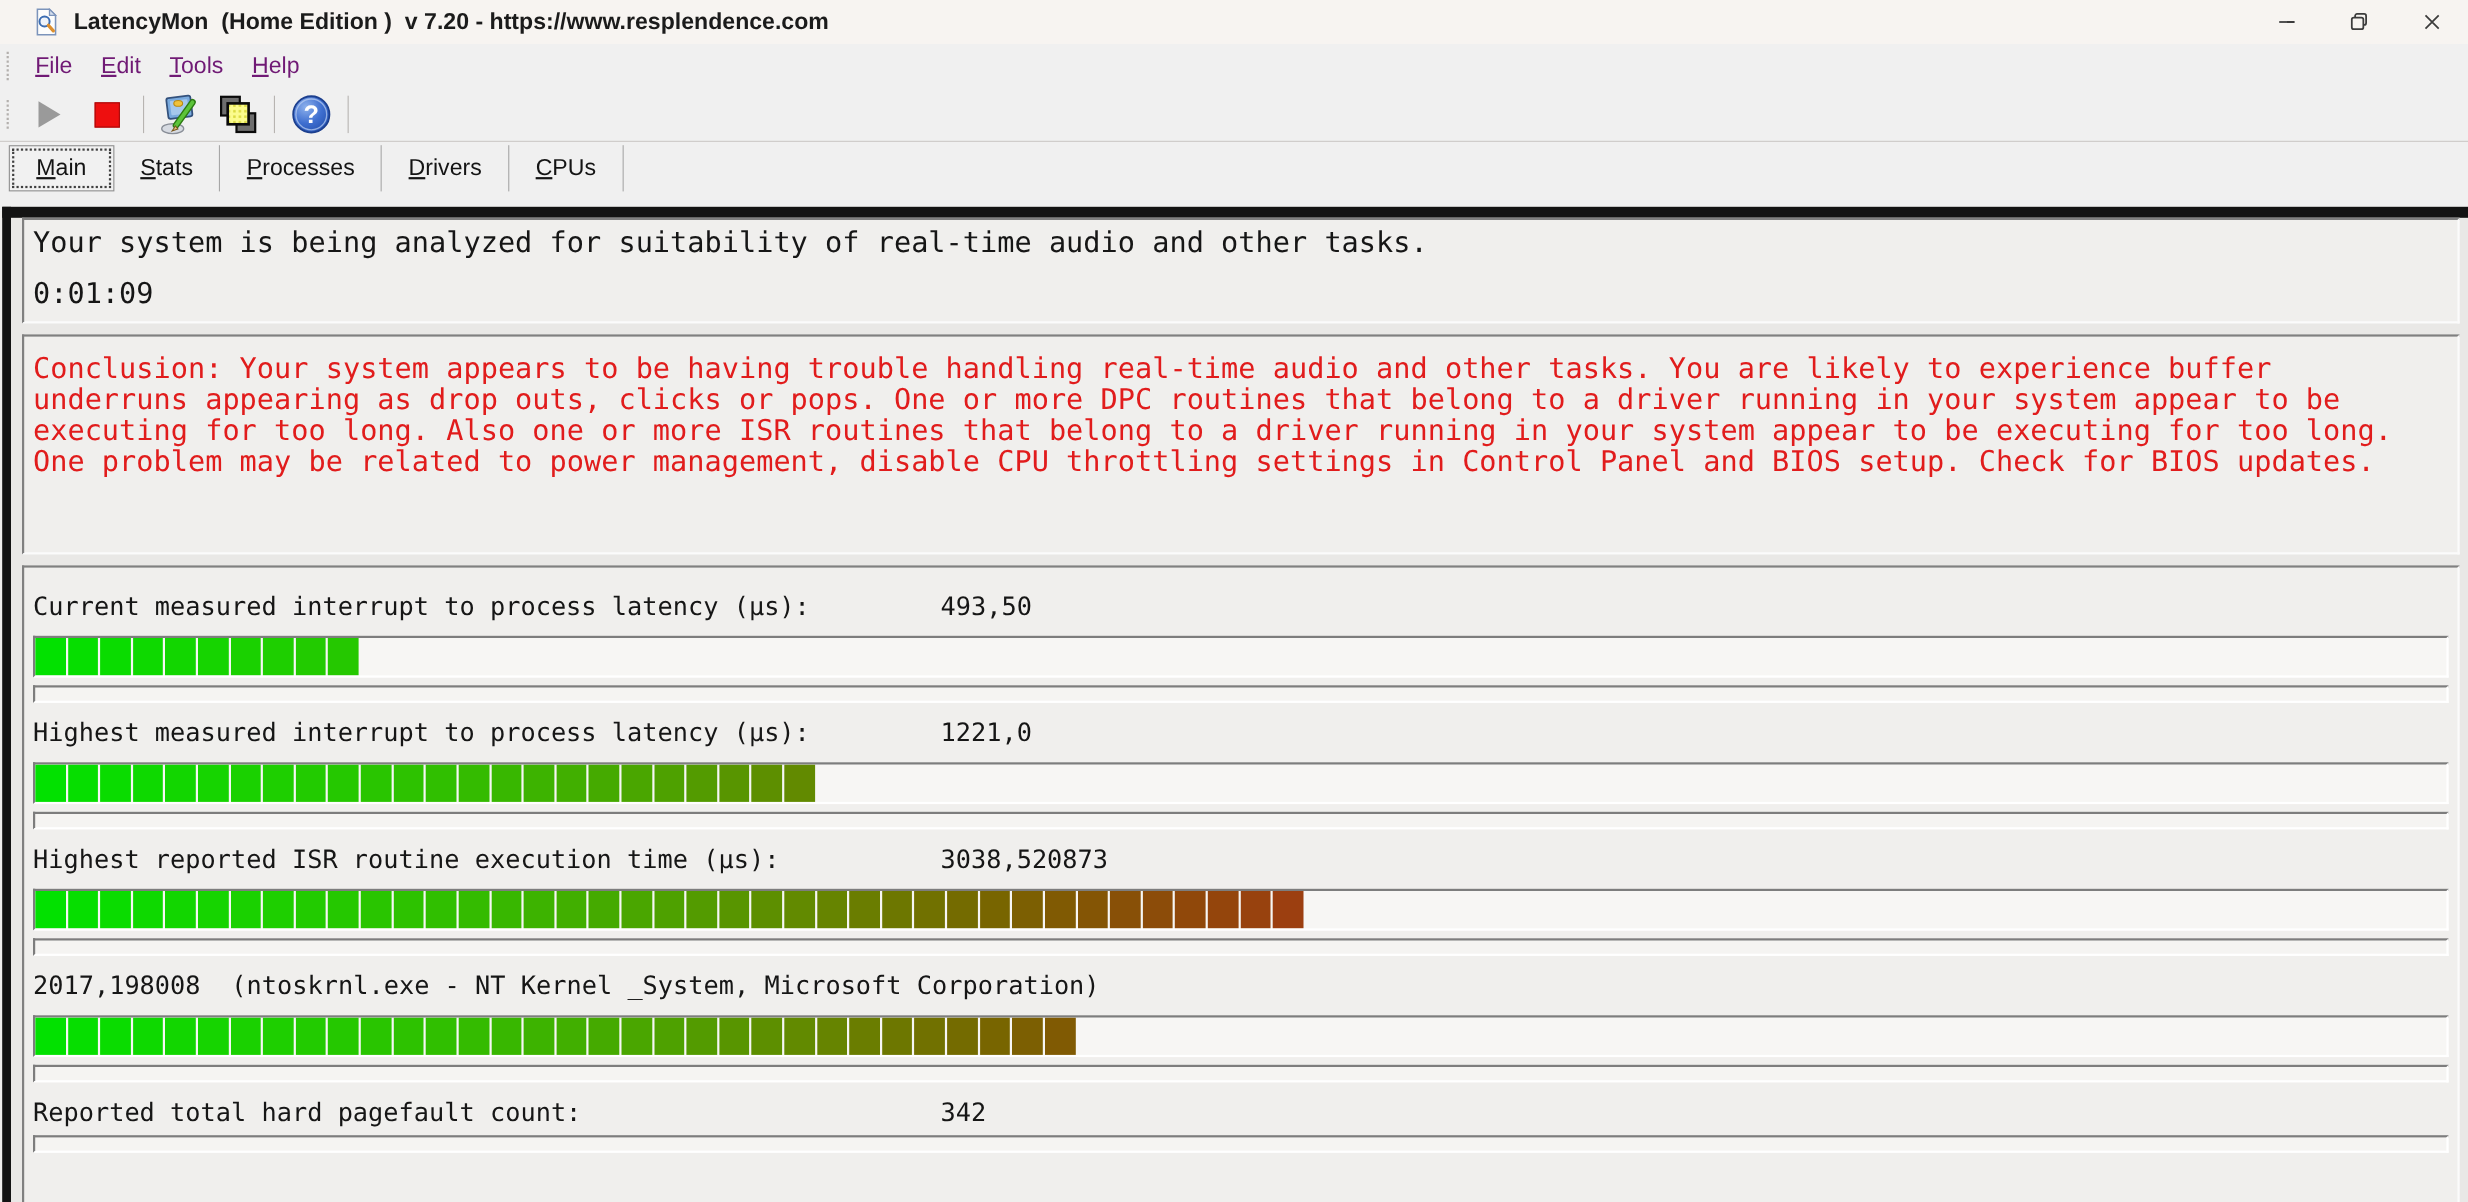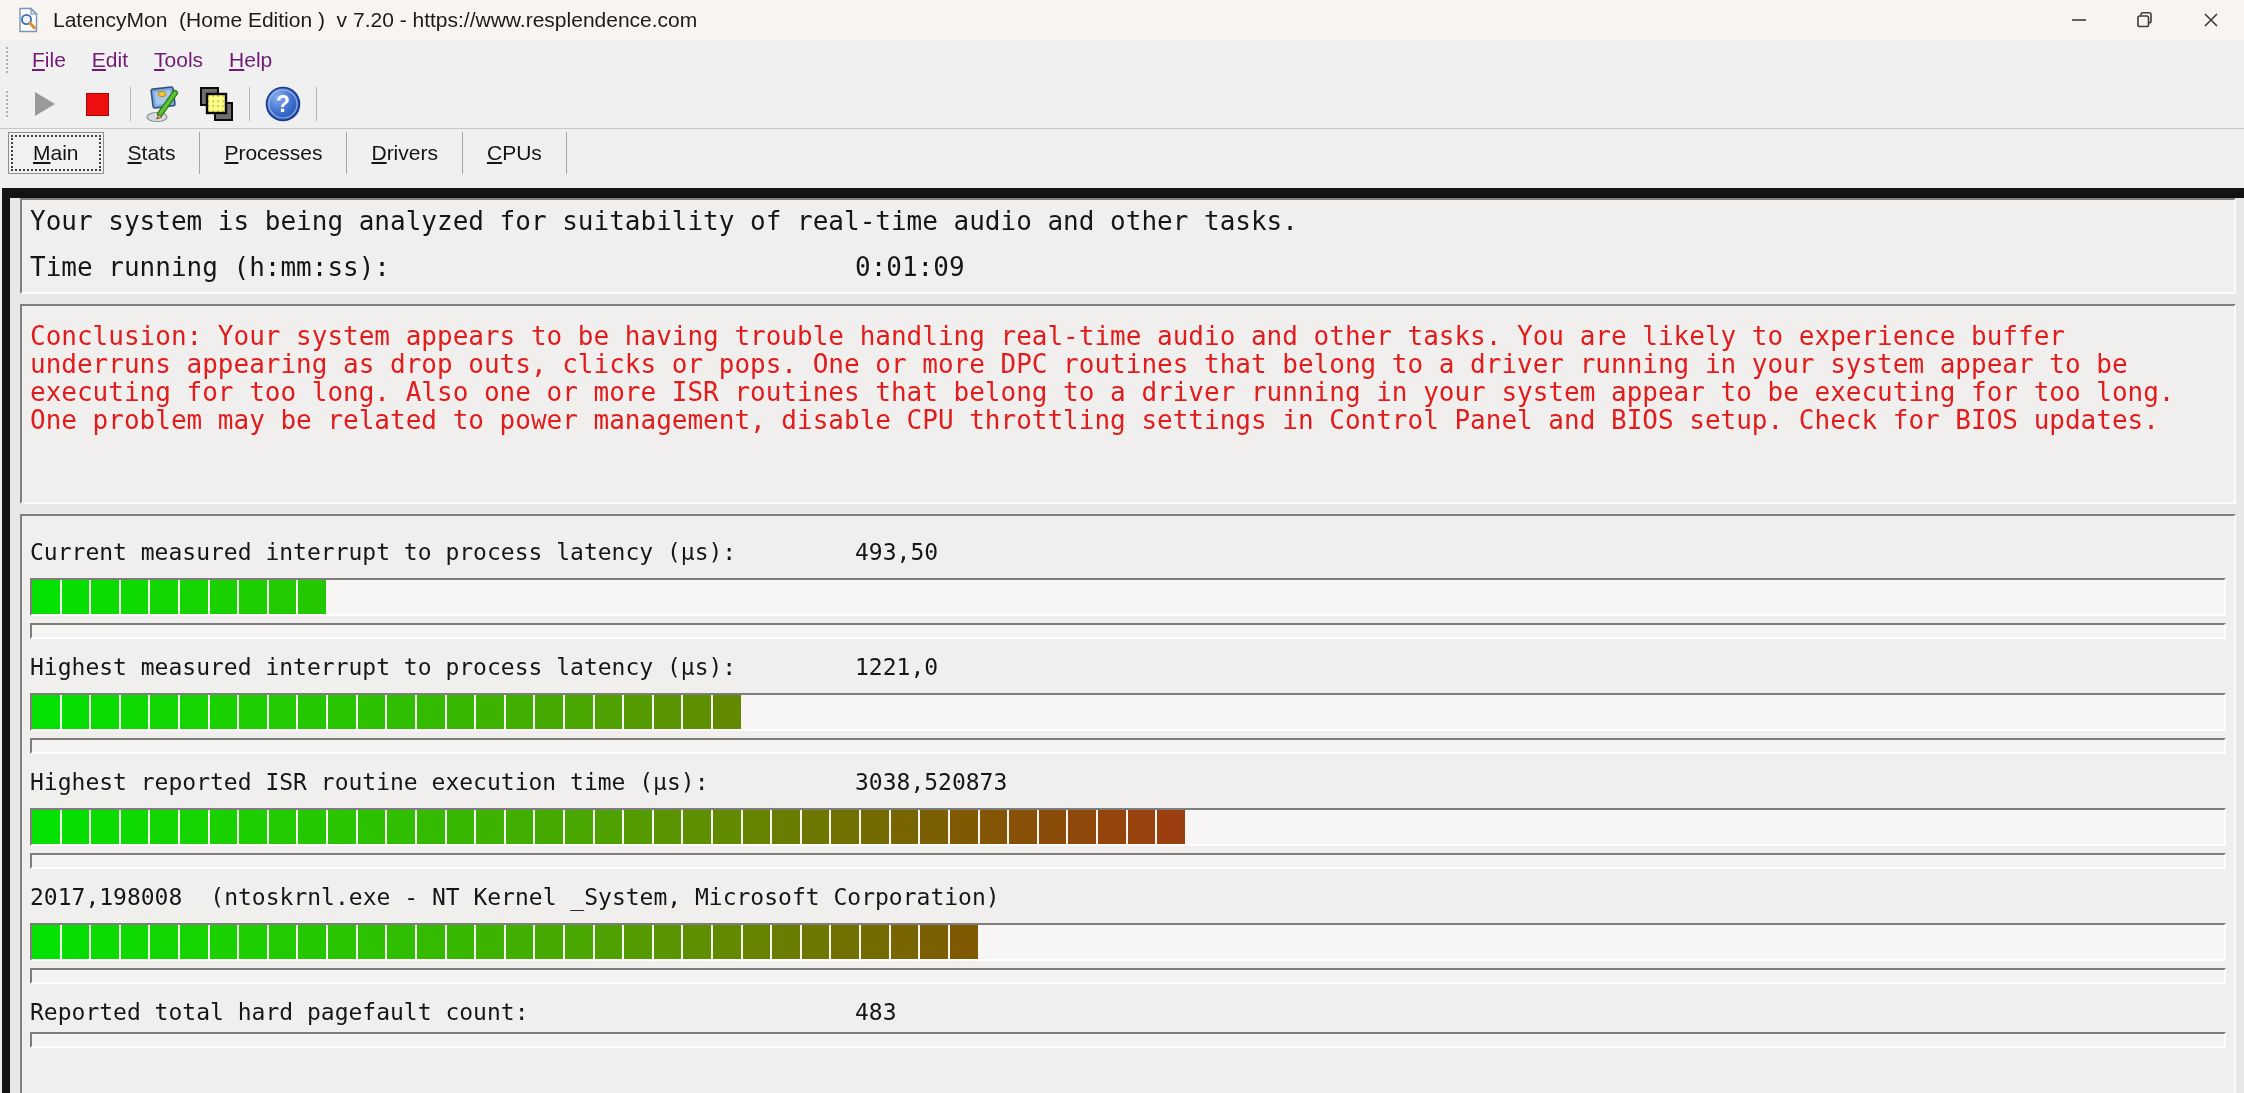--- a/index.html
+++ b/index.html
@@ -2,21 +2,21 @@
 <html><head>
 <meta charset="utf-8">
 <style>
   html,body{margin:0;padding:0;}
   body{
     width:2244px;height:1093px;overflow:hidden;position:relative;
     background:#efeeec;font-family:"Liberation Sans",sans-serif;
     -webkit-font-smoothing:antialiased;
   }
   
-  .titlebar{height:40px;background:#f7f4f1;display:flex;align-items:center;padding-left:15px;}
+  .titlebar{height:40px;background:#f7f4f1;display:flex;align-items:center;padding-left:29px;font-weight:bold;}
   .app-icon{width:26px;height:26px;flex:none;}
   .title-text{font-size:21px;color:#1b1b1b;margin-left:12px;white-space:pre;}
   .win-controls{margin-left:auto;display:flex;height:100%;}
   .win-btn{width:66px;height:100%;display:flex;align-items:center;justify-content:center;}
   
   .menubar{height:40px;background:#f0f0f0;display:flex;align-items:center;padding-left:4px;}
   .bar-grip{width:3px;height:26px;border-left:2px dotted #b3b0ad;margin:0 8px 0 2px;flex:none;}
   .menu-item{display:inline-block;font-size:21px;color:#701a75;padding:5px 13px;}
   .menu-item::first-letter{text-decoration:underline;}
   
@@ -163,21 +163,20 @@
     <div class="tab">
       <span class="tab-label">CPUs</span>
     </div>
   </div>
 
 <div class="frame">
 
   <div class="panel panel-a">
     <div class="mono26 status-line">Your system is being analyzed for suitability of real-time audio and other tasks.</div>
     <div class="mono26 time-row">
-      <span class="t-label">Time running (h:mm:ss):</span>
       <span>0:01:09</span>
     </div>
   </div>
 
   <div class="panel panel-b" id="conclusion-panel">
       <div class="conc-line" style="color: rgb(225, 28, 28);">Conclusion: Your system appears to be having trouble handling real-time audio and other tasks. You are likely to experience buffer</div>
       <div class="conc-line" style="color: rgb(225, 28, 28);">underruns appearing as drop outs, clicks or pops. One or more DPC routines that belong to a driver running in your system appear to be</div>
       <div class="conc-line" style="color: rgb(225, 28, 28);">executing for too long. Also one or more ISR routines that belong to a driver running in your system appear to be executing for too long.</div>
       <div class="conc-line" style="color: rgb(225, 28, 28);">One problem may be related to power management, disable CPU throttling settings in Control Panel and BIOS setup. Check for BIOS updates.</div>
     </div>
@@ -319,20 +318,20 @@
           <div class="seg" style="width: 27.6216px; background: rgb(116, 107, 0);"></div>
           <div class="seg" style="width: 27.6216px; background: rgb(120, 101, 0);"></div>
           <div class="seg" style="width: 27.6216px; background: rgb(124, 95, 2);"></div>
           <div class="seg" style="width: 27.6216px; background: rgb(128, 90, 3);"></div>
         </div>
     <div class="groove"></div>
   </div>
 
   <div class="metric">
     <div class="mrow mono23">
-      <span class="m-label">Reported total hard pagefault count:</span><span class="m-value">483</span><span class="m-extra"></span>
+      <span class="m-label">Reported total hard pagefault count:</span><span class="m-value">342</span><span class="m-extra"></span>
     </div>
 
     <div class="groove"></div>
   </div>
 </div>
 
 </div>
 
 </body></html>

